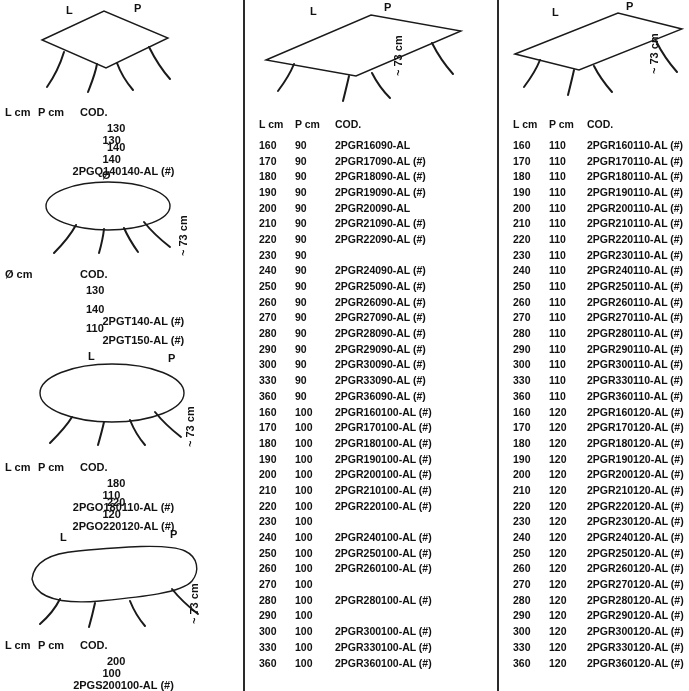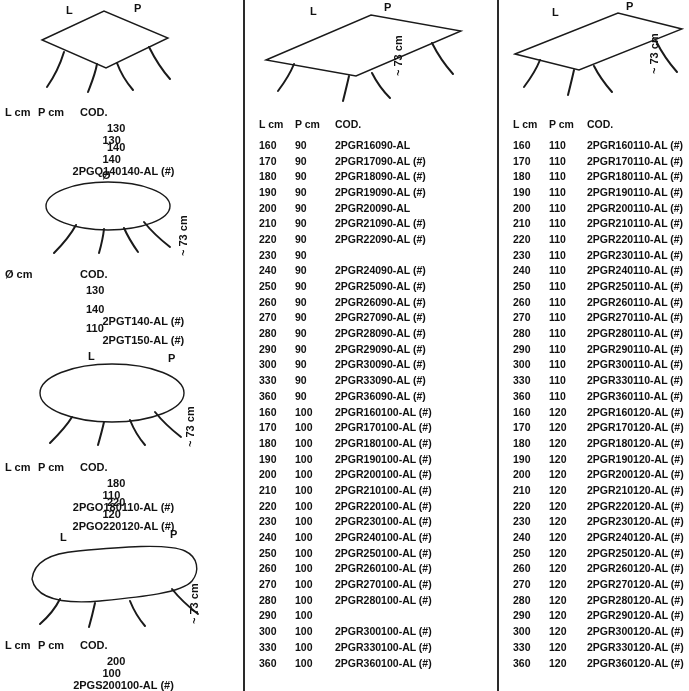--- a/index.html
+++ b/index.html
@@ -301,41 +301,39 @@
           <span class="c2">2PGR210100-AL (#)</span>
         </div>
         <div class="trow">
           <span class="c0">220</span>
           <span class="c1">100</span>
           <span class="c2">2PGR220100-AL (#)</span>
         </div>
         <div class="trow">
           <span class="c0">230</span>
           <span class="c1">100</span>
-          <span class="c2">2PGR230100-AL (#)</span>
         </div>
         <div class="trow">
           <span class="c0">240</span>
           <span class="c1">100</span>
           <span class="c2">2PGR240100-AL (#)</span>
         </div>
         <div class="trow">
           <span class="c0">250</span>
           <span class="c1">100</span>
           <span class="c2">2PGR250100-AL (#)</span>
         </div>
         <div class="trow">
           <span class="c0">260</span>
           <span class="c1">100</span>
           <span class="c2">2PGR260100-AL (#)</span>
         </div>
         <div class="trow">
           <span class="c0">270</span>
           <span class="c1">100</span>
-          <span class="c2">2PGR270100-AL (#)</span>
         </div>
         <div class="trow">
           <span class="c0">280</span>
           <span class="c1">100</span>
           <span class="c2">2PGR280100-AL (#)</span>
         </div>
         <div class="trow">
           <span class="c0">290</span>
           <span class="c1">100</span>
         </div>

